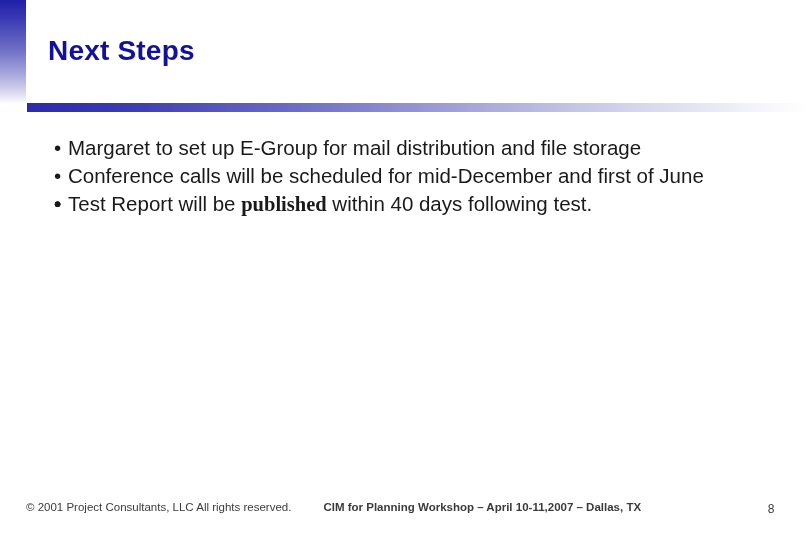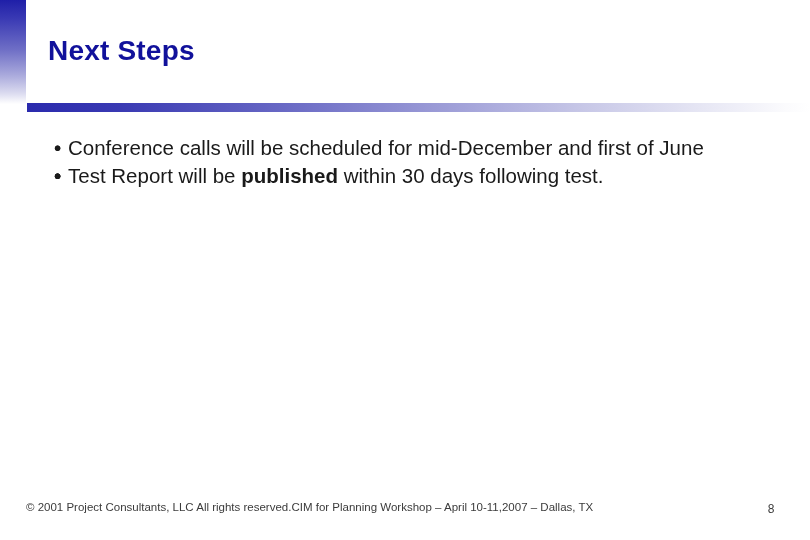--- a/index.html
+++ b/index.html
@@ -76,20 +76,21 @@
   .bullet-item .dot {
     position: absolute;
     left: 8px;
     top: 0;
     font-size: 20.5px;
     line-height: 28px;
     color: #1a1a1a;
   }
   .bullet-item b {
     font-weight: bold;
+    font-family: Liberation Serif, serif;
   }
 
   
   .footer {
     position: absolute;
     left: 26px;
     top: 500px;
     width: 760px;
     font-size: 11.5px;
     line-height: 15px;
@@ -97,21 +98,22 @@
   }
   .footer-row {
     display: block;
     position: relative;
   }
   .footer-copyright {
     display: inline;
   }
   .footer-event {
     display: inline;
-    margin-left: 0;
+    margin-left: 32px;
+    font-weight: bold;
   }
   .page-number {
     position: absolute;
     left: 746px;
     top: 502px;
     width: 50px;
     text-align: center;
     font-size: 12px;
     color: #3b3b3b;
   }
@@ -123,41 +125,41 @@
 
   <div class="left-bar"></div>
   <div class="title-underline"></div>
 
   <div class="slide-title">Next Steps</div>
 
   <div class="body-block">
     <ul class="bullet-list">
 
       <li class="bullet-item">
-        <span class="dot">•</span>
+        <span class="dot">•</span><span>Margaret to set up E-Group for mail distribution and file storage</span>
       </li>
 
       <li class="bullet-item">
         <span class="dot">•</span><span>Conference calls will be scheduled for mid-December and first of June</span>
       </li>
 
       <li class="bullet-item">
         <span class="dot">•</span>
       </li>
 
       <li class="bullet-item">
         <span class="dot">•</span>
       </li>
 
       <li class="bullet-item">
         <span class="dot">•</span>
       </li>
 
       <li class="bullet-item">
-        <span class="dot">•</span><span>Test Report will be </span><b>published</b><span> within 30 days following test.</span>
+        <span class="dot">•</span><span>Test Report will be </span><b>published</b><span> within 40 days following test.</span>
       </li>
 
     </ul>
   </div>
 
   <div class="footer">
     <span class="footer-row"><span class="footer-copyright">© 2001 Project Consultants, LLC All rights reserved.</span><span class="footer-event">CIM for Planning Workshop – April 10-11,2007 – Dallas, TX</span></span>
   </div>
 
   <div class="page-number">8</div>

